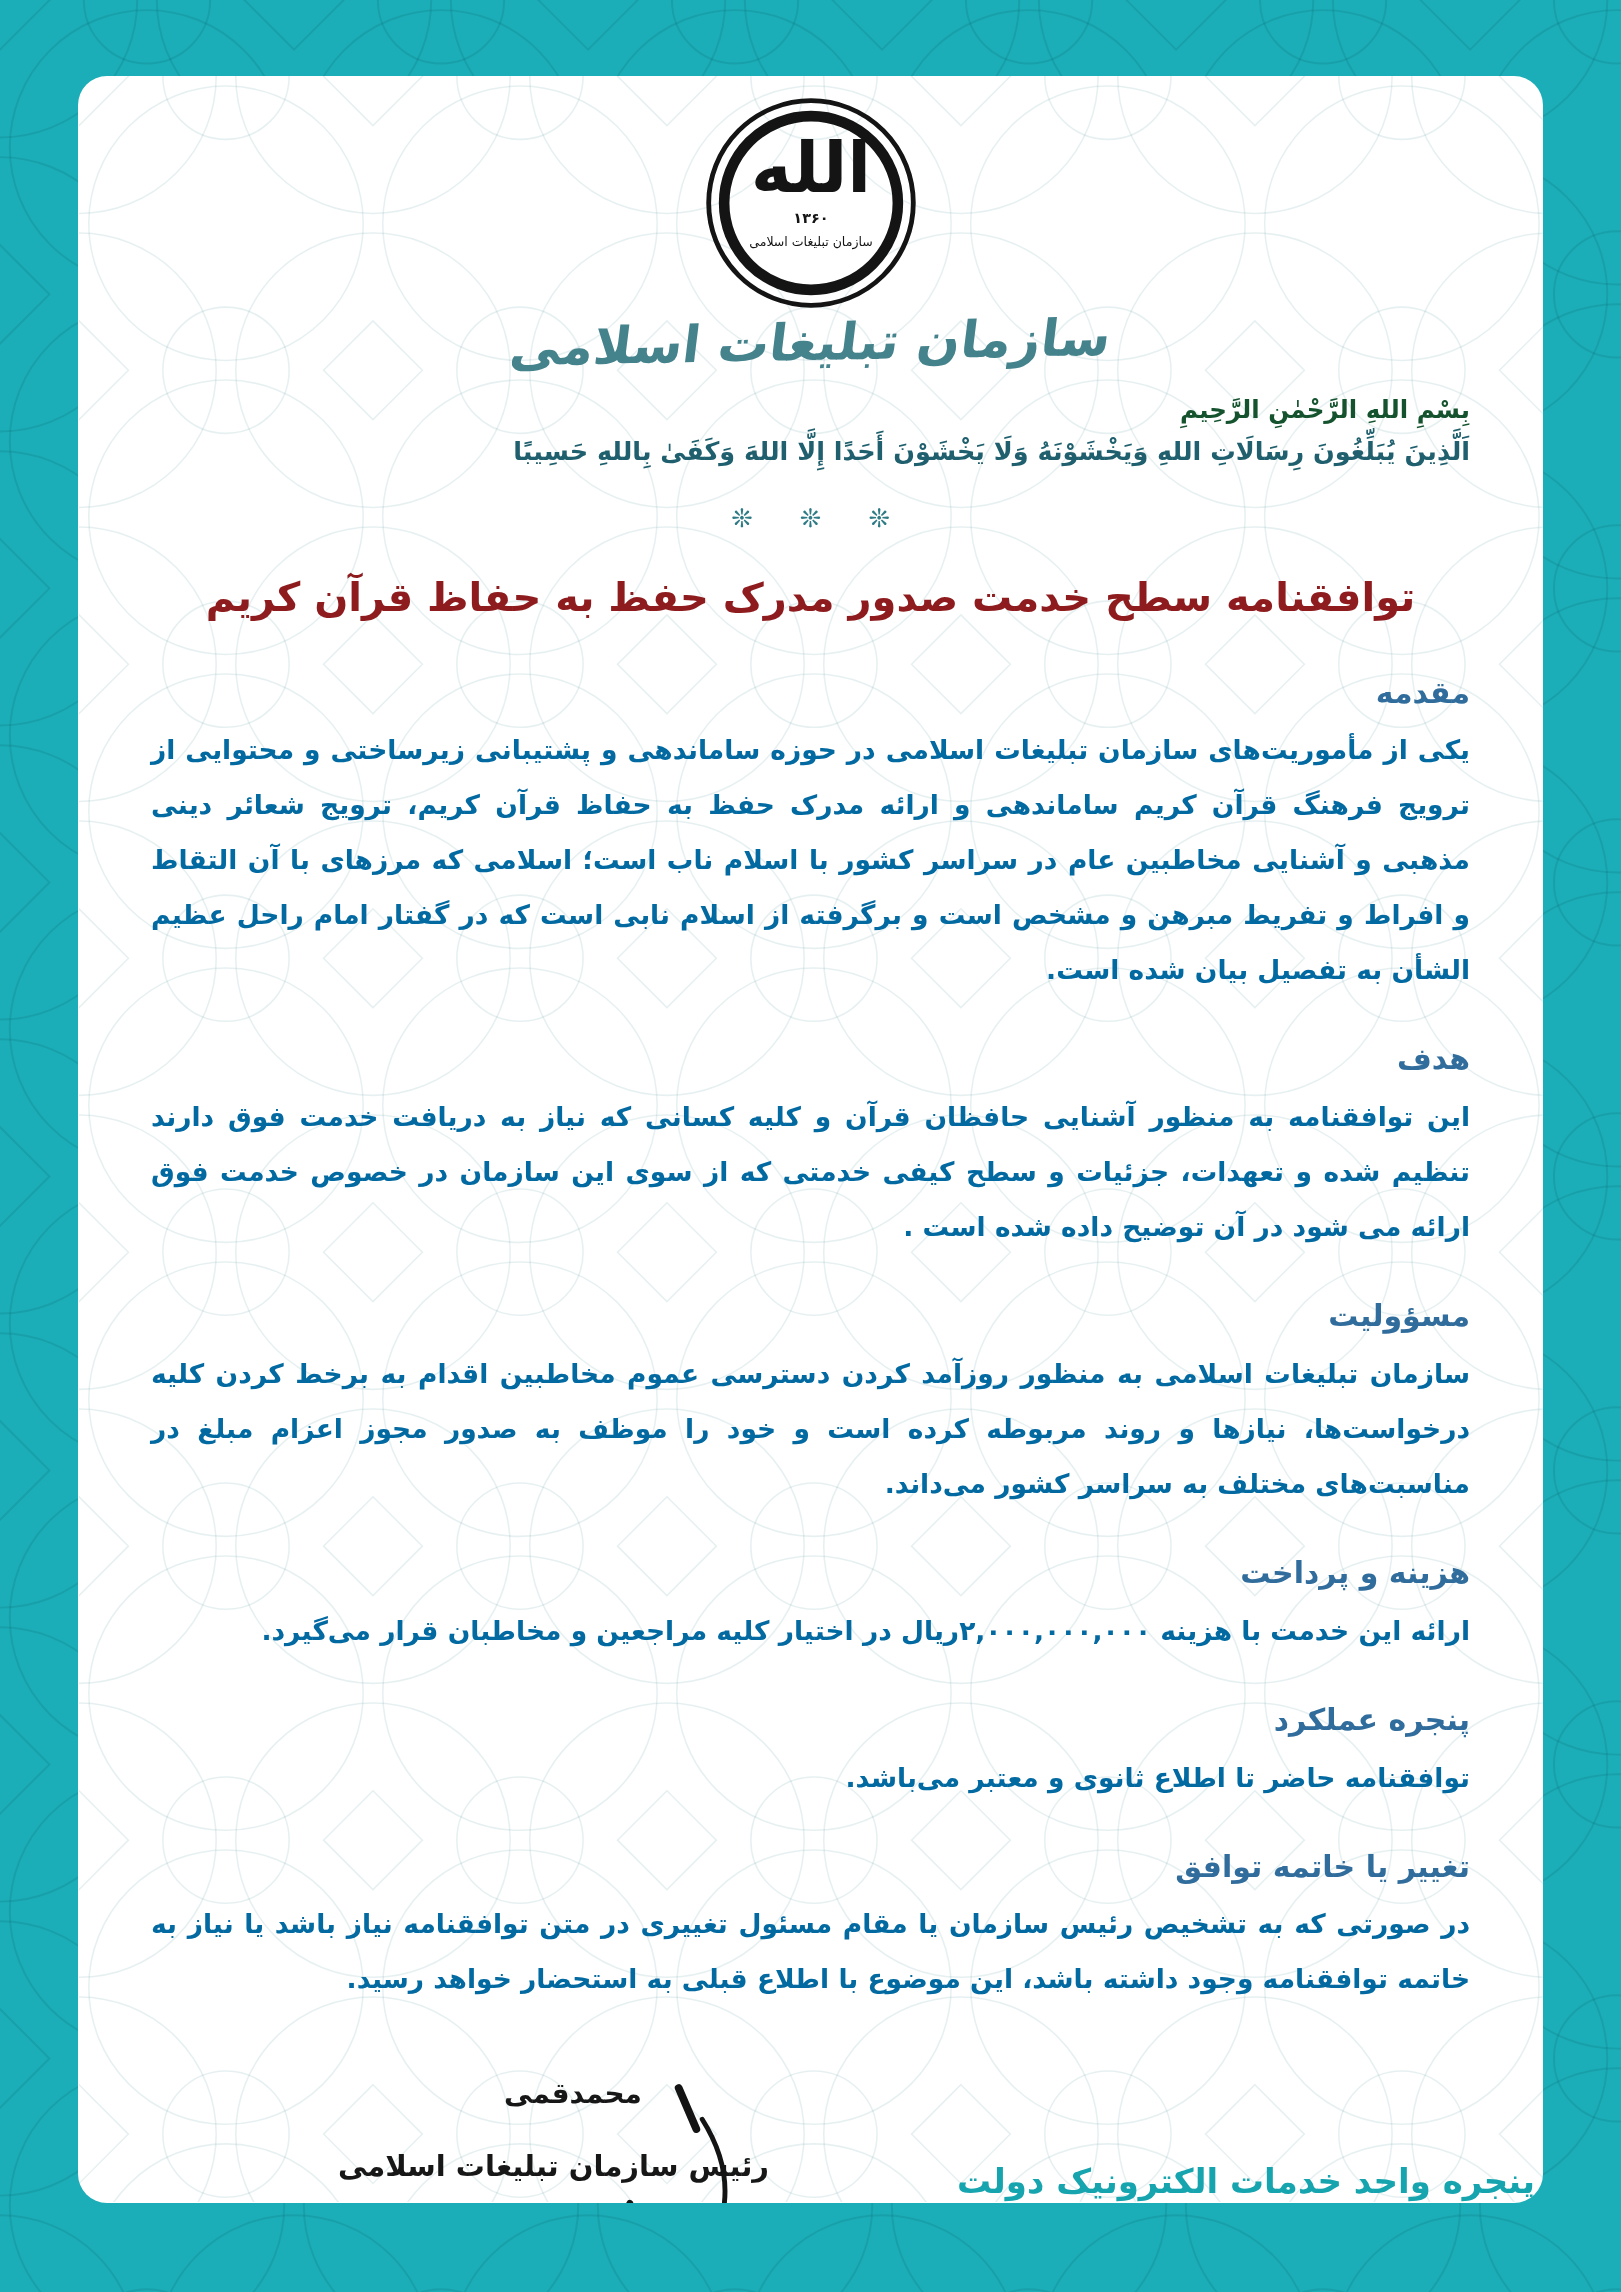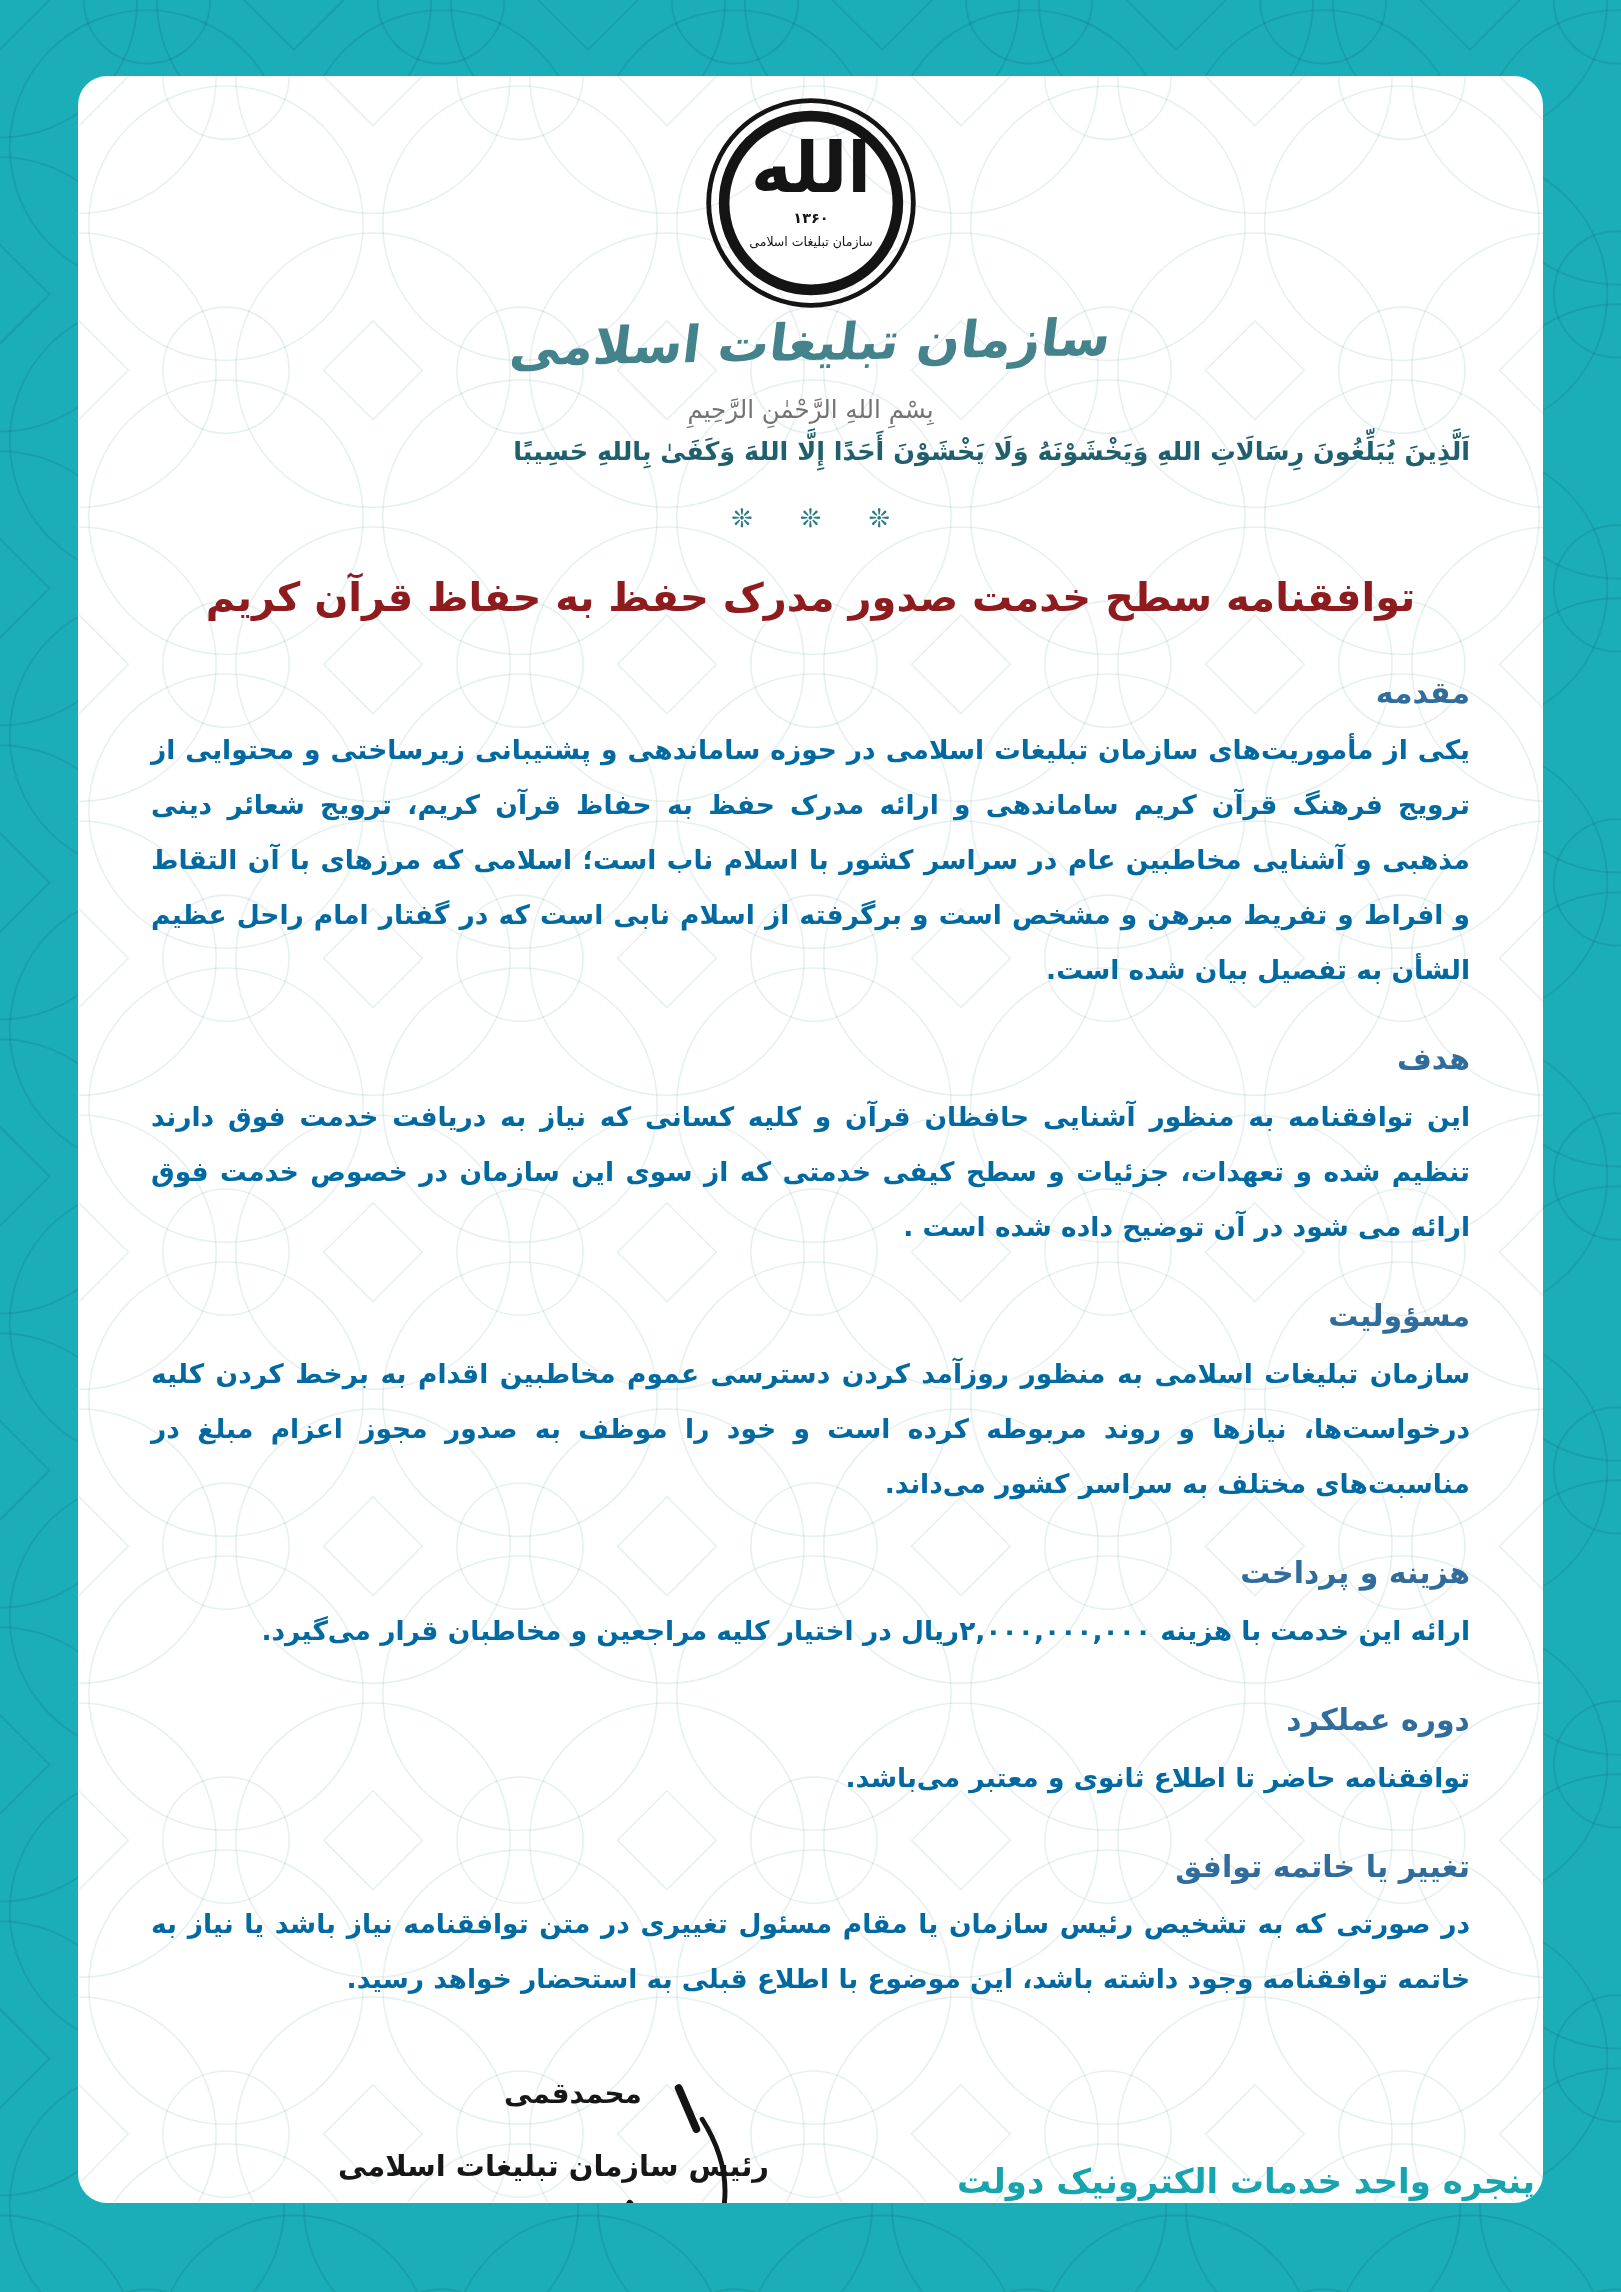--- a/index.html
+++ b/index.html
@@ -40,24 +40,24 @@
     text-align:center;
     font-size:51px;
     font-weight:bold;
     color:#44828c;
     transform:skewX(-8deg) rotate(-1deg);
     line-height:1.2;
   }
 
   .bismillah {
     margin-top:15.7px;
-    text-align:center;
+    text-align:right;
     font-size:24.5px;
-    font-weight:normal;
-    color:#737373;
+    font-weight:bold;
+    color:#14532d;
     line-height:1.7;
   }
   .verse {
     text-align:right;
     font-size:25.5px;
     font-weight:bold;
     color:#20606e;
     line-height:1.7;
   }
   .ornament {
@@ -775,21 +775,21 @@
           <h2>مسؤولیت</h2>
           <p>سازمان تبلیغات اسلامی به منظور روزآمد کردن دسترسی عموم مخاطبین اقدام به برخط کردن کلیه درخواست‌ها، نیازها و روند مربوطه کرده است و خود را موظف به صدور مجوز اعزام مبلغ در مناسبت‌های مختلف به سراسر کشور می‌داند.</p>
         </section>
 
         <section class="sec">
           <h2>هزینه و پرداخت</h2>
           <p>ارائه این خدمت با هزینه ۲,۰۰۰,۰۰۰,۰۰۰ریال در اختیار کلیه مراجعین و مخاطبان قرار می‌گیرد.</p>
         </section>
 
         <section class="sec">
-          <h2>دوره عملکرد</h2>
+          <h2>پنجره عملکرد</h2>
           <p>توافقنامه حاضر تا اطلاع ثانوی و معتبر می‌باشد.</p>
         </section>
 
         <section class="sec">
           <h2>تغییر یا خاتمه توافق</h2>
           <p>در صورتی که به تشخیص رئیس سازمان یا مقام مسئول تغییری در متن توافقنامه نیاز باشد یا نیاز به خاتمه توافقنامه وجود داشته باشد، این موضوع با اطلاع قبلی به استحضار خواهد رسید.</p>
         </section>
 
       </div>
 

